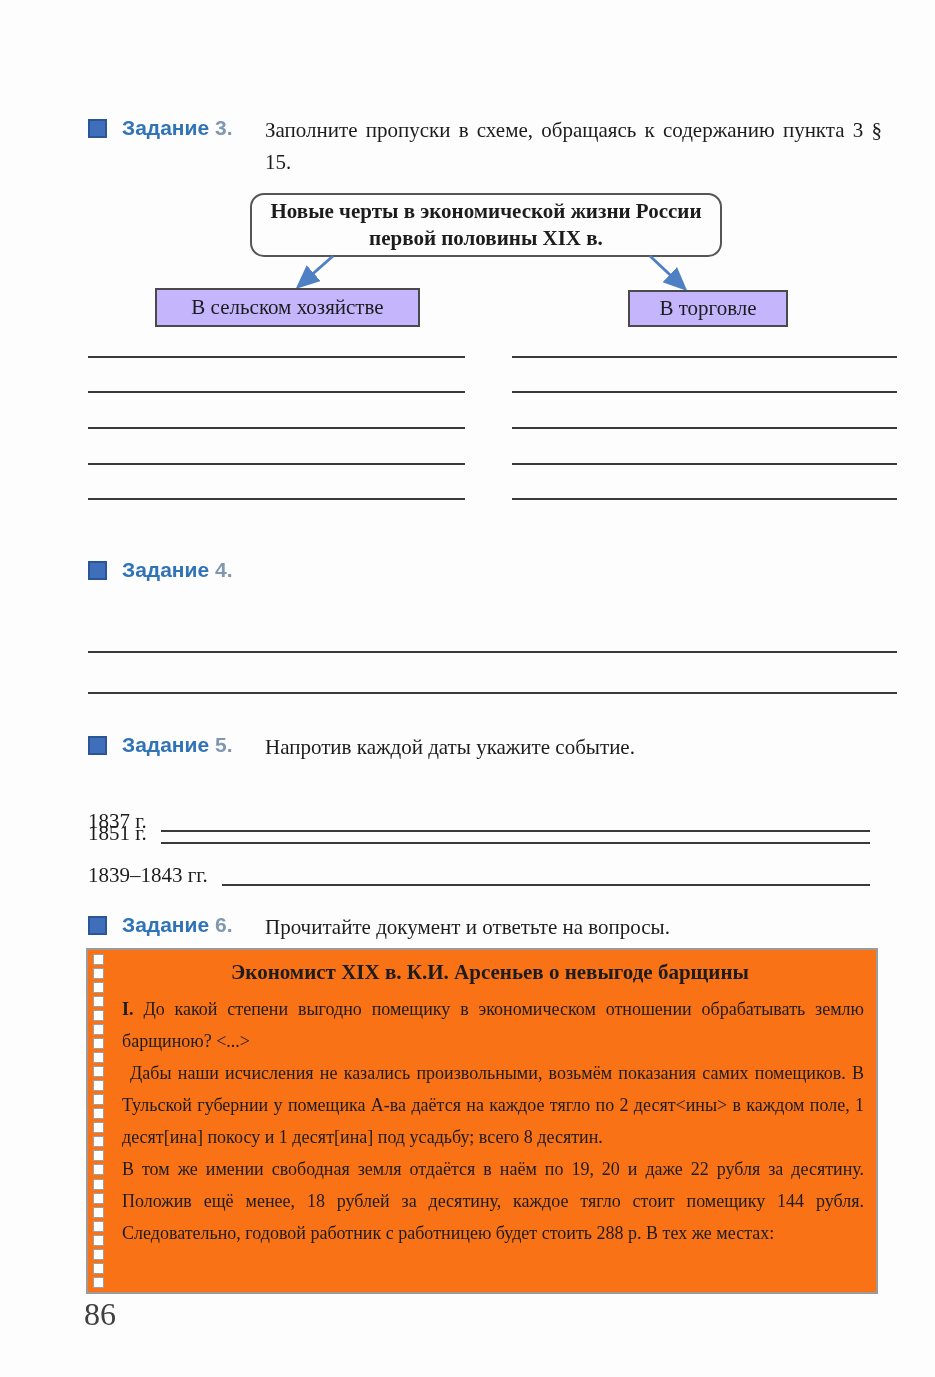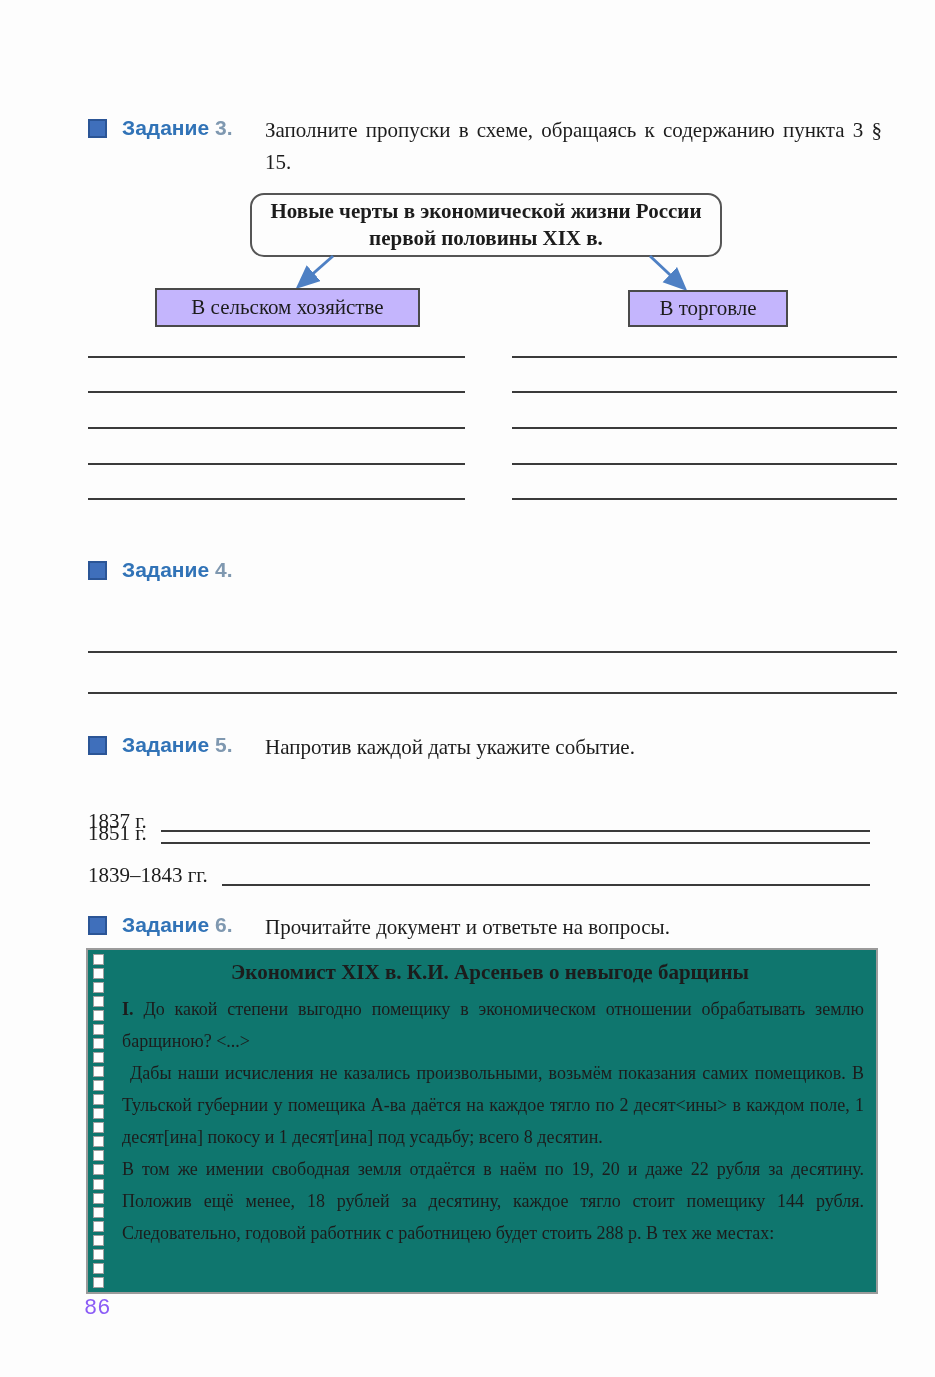--- a/index.html
+++ b/index.html
@@ -26,32 +26,32 @@
   }
   .scheme-arrows{position:absolute;left:250px;top:252px;width:472px;height:44px;}
   
   .wline{position:absolute;height:0;border-bottom:2px solid #3a3a3a;}
   
   .date-row{position:absolute;left:88px;width:782px;display:flex;align-items:flex-end;font-size:21px;line-height:26px;}
   .date-row .dlabel{white-space:nowrap;margin-right:14px;}
   .date-row .dline{flex:1;border-bottom:2px solid #3a3a3a;margin-bottom:2px;}
   
   .doc{position:absolute;left:86px;top:948px;width:792px;height:346px;box-sizing:border-box;
-    border:2px solid #9b9b9b;background:#0f766e;}
+    border:2px solid #9b9b9b;background:#f97316;}
   .doc-squares{position:absolute;left:5px;top:4px;bottom:4px;width:13px;display:flex;
     flex-direction:column;justify-content:space-between;}
   .doc-squares span{width:11px;height:11px;box-sizing:border-box;border:1px solid #a0a0a0;background:#fff;}
   .doc-title{margin:9px 18px 0 34px;text-align:center;font-weight:bold;font-size:21px;line-height:26px;}
   .doc-body{margin:8px 12px 0 34px;font-size:18px;line-height:32px;text-align:justify;}
   .doc-body p{margin:0;}
   .doc-body p b:empty{display:none;}
   .doc-body p.indent{text-indent:8px;}
   
-  .pagenum{position:absolute;left:84px;top:1296px;font-family:Liberation Mono, monospace;
-    font-size:22px;color:#8b5cf6;}
+  .pagenum{position:absolute;left:84px;top:1296px;font-family:Liberation Serif, serif;
+    font-size:32px;color:#404040;}
 </style>
 </head>
 <body>
 
 <div class="page">
 
   <div class="task-header" style="top:114px;">
     <span class="bullet"></span>
     <span class="task-label"><span>Задание</span> <span class="num">3.</span></span>
     <span class="task-text">Заполните пропуски в схеме, обращаясь к содержанию пункта 3 § 15.</span>

